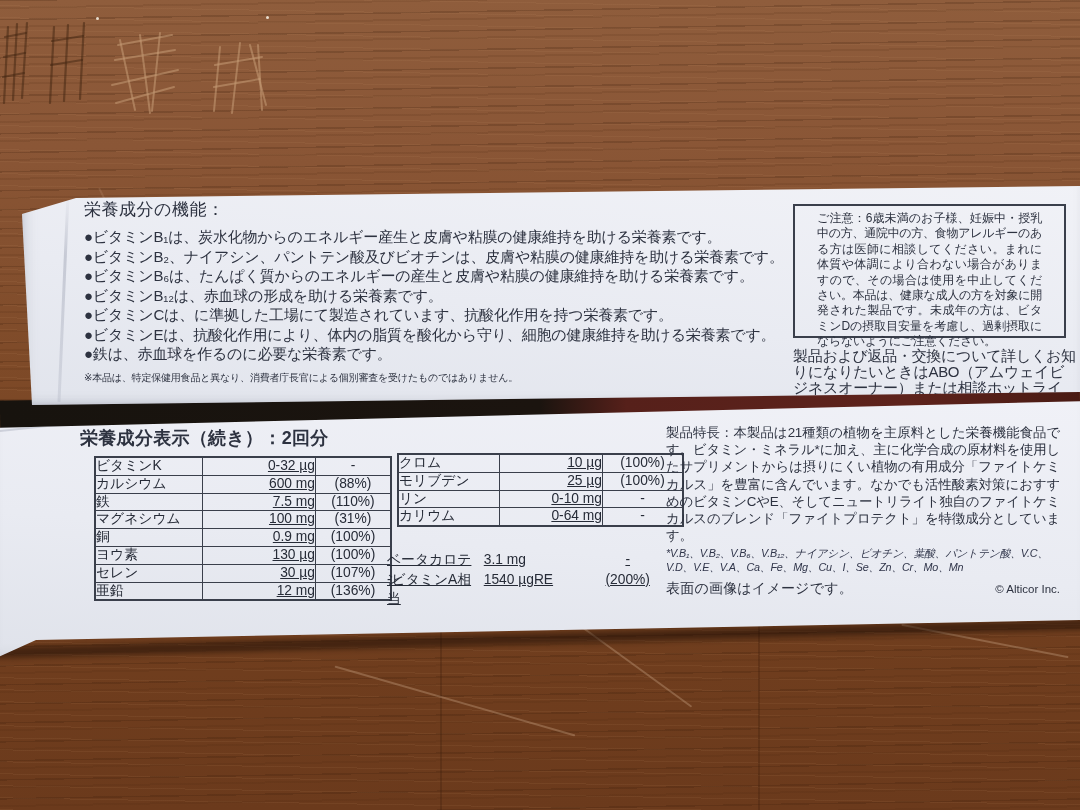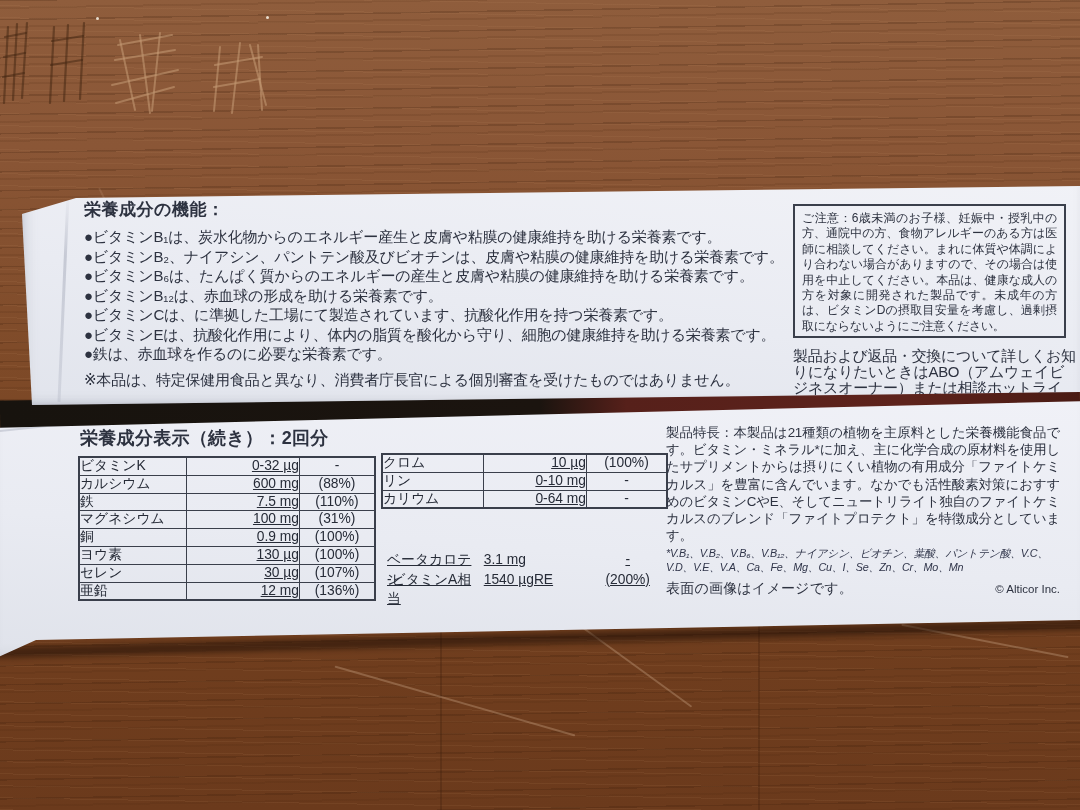--- a/index.html
+++ b/index.html
@@ -49,35 +49,35 @@
     clip-path:polygon(0px 30px,1092px 3px,1092px 222px,42px 242px,0px 261px);
     background:linear-gradient(184deg,#f0f1f7 0%,#e9ebf2 55%,#dfe2ea 100%);
     box-shadow:inset 0 -13px 15px -9px rgba(100,105,122,.5);
   }
   .box-bottom::before{ 
     content:"";position:absolute;left:2px;top:26px;width:120px;height:2px;
     background:rgba(150,155,172,.35);transform:rotate(-6deg);
   }
   
   .func{position:absolute;left:66px;top:20px;width:740px;}
-  .func-heading{font-size:17px;font-weight:bold;letter-spacing:.5px;margin-bottom:6px;}
+  .func-heading{font-size:17px;font-weight:normal;letter-spacing:.5px;margin-bottom:6px;}
   .bullet-line{font-size:15px;line-height:19.5px;white-space:nowrap;letter-spacing:-0.2px;}
-  .disclaimer{margin-top:7px;font-size:15px;white-space:nowrap;letter-spacing:-0.2px;}
+  .disclaimer{margin-top:7px;font-size:10px;white-space:nowrap;letter-spacing:-0.2px;}
   .caution{
     position:absolute;left:775px;top:26px;width:273px;height:134px;box-sizing:border-box;
-    border:2px solid #3a3f4b;padding:5px 7px;
+    border:2px solid #3a3f4b;padding:5px 22px;
     font-size:12px;line-height:15.4px;letter-spacing:-0.3px;text-align:justify;
   }
   .returns{
     position:absolute;left:775px;top:170px;width:284px;
     font-size:15px;line-height:16.2px;letter-spacing:-0.3px;
   }
   
   .nf-heading{position:absolute;left:86px;top:28px;font-size:18px;font-weight:bold;letter-spacing:.3px;}
-  table.nt{border-collapse:collapse;border:2px solid #3a3f4b;font-size:13.8px;color:#262b37;table-layout:fixed;}
+  table.nt{border-collapse:collapse;border:2px solid #3a3f4b;font-size:13.8px;color:#262b37;table-layout:fixed;margin-left:16px;}
   table.nt td{border:1.3px solid #3a3f4b;height:16.8px;line-height:16.8px;padding:0;overflow:hidden;white-space:nowrap;}
   td.c-name{padding-left:6px;}
   td.c-amt{text-align:right;padding-right:9px;text-decoration:underline;}
   td.c-pct{text-align:center;}
   .nt-left{position:absolute;left:84px;top:58px;width:292px;}
   .nt-left .c-name{width:106px;} .nt-left .c-amt{width:112px;} .nt-left .c-pct{width:74px;}
   .nt-right{position:absolute;left:387px;top:55px;width:281px;}
   .nt-right .c-name{width:100px;} .nt-right .c-amt{width:102px;} .nt-right .c-pct{width:79px;}
   .extra-rows{position:absolute;left:389px;top:152px;width:281px;font-size:13.8px;color:#262b37;text-decoration:underline;}
   .extra-row{display:flex;height:19.5px;line-height:19.5px;}
@@ -212,20 +212,25 @@
     </table>
 
     <table class="nt nt-right">
       <tbody>
         <tr>
           <td class="c-name">クロム</td>
           <td class="c-amt">10 µg</td>
           <td class="c-pct">(100%)</td>
         </tr>
         <tr>
+          <td class="c-name">モリブデン</td>
+          <td class="c-amt">25 µg</td>
+          <td class="c-pct">(100%)</td>
+        </tr>
+        <tr>
           <td class="c-name">リン</td>
           <td class="c-amt">0-10 mg</td>
           <td class="c-pct">-</td>
         </tr>
         <tr>
           <td class="c-name">カリウム</td>
           <td class="c-amt">0-64 mg</td>
           <td class="c-pct">-</td>
         </tr>
       </tbody>

